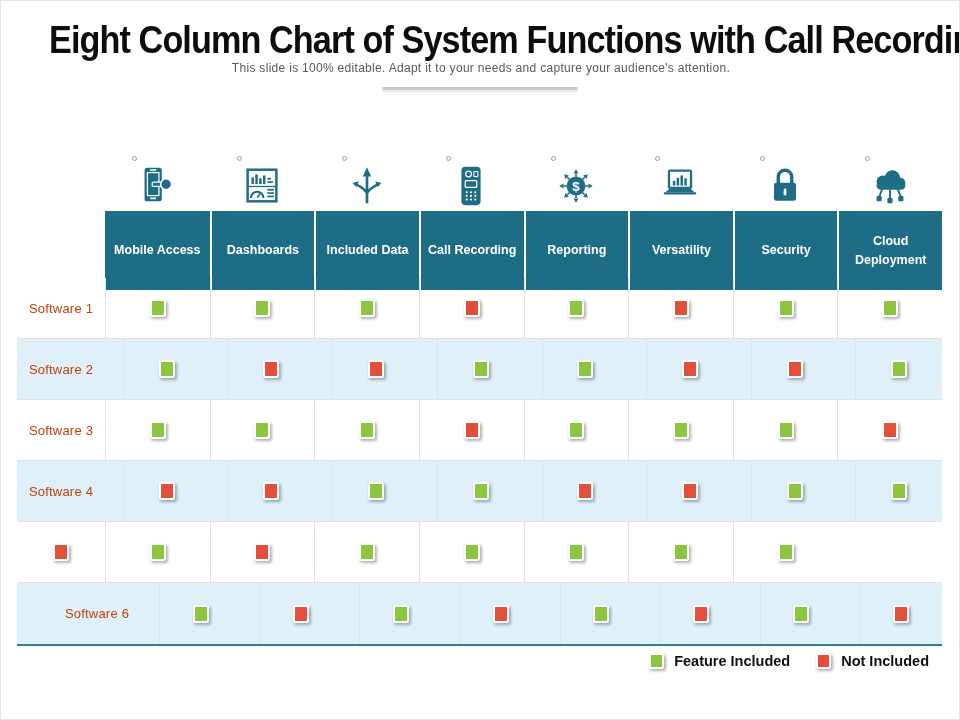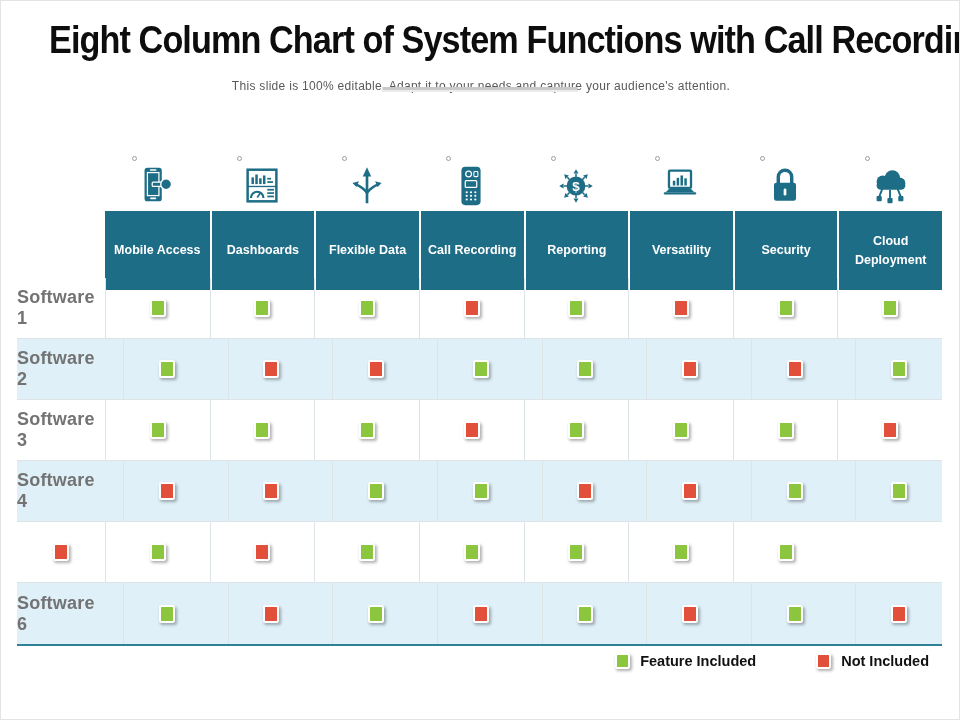--- a/index.html
+++ b/index.html
@@ -1,52 +1,52 @@
 <!DOCTYPE html>
 <html><head>
 <meta charset="utf-8">
 <style>
   html,body{margin:0;padding:0;background:#f2f2f2;}
   .slide{position:relative;width:960px;height:720px;background:#ffffff;margin:0 auto;
          font-family:"Liberation Sans",sans-serif;overflow:hidden;border:1px solid #e3e3e3;box-sizing:border-box;}
   .title{position:absolute;top:18px;left:0;width:960px;text-align:center;font-size:38px;font-weight:bold;
          color:#0d0d0d;letter-spacing:-1px;white-space:nowrap;transform:scaleX(0.9);transform-origin:center;}
-  .subtitle{position:absolute;top:78px;left:0;width:960px;text-align:center;font-size:12px;color:#595959;letter-spacing:0.3px;}
+  .subtitle{position:absolute;top:60px;left:0;width:960px;text-align:center;font-size:12px;color:#595959;letter-spacing:0.3px;}
   .divider{position:absolute;top:86px;left:50%;transform:translateX(-50%);width:195px;height:3px;
            background:#c9c9c9;border-bottom:2px solid #ececec;}
 
   .grid-row{display:grid;grid-template-columns:88px repeat(8,1fr);}
 
   .icons-row{position:absolute;top:146px;left:16px;width:925px;height:64px;}
   .icon-cell{position:relative;display:flex;align-items:flex-end;justify-content:center;padding-bottom:2px;
              color:var(--teal);}
   .icon-cell svg{width:46px;height:46px;display:block;}
   .dot{position:absolute;top:9px;left:calc(50% - 25px);width:5px;height:5px;border:1.4px solid #9d9d9d;
        border-radius:50%;background:#fff;box-sizing:border-box;}
 
   .header-row{position:absolute;top:210px;left:16px;width:925px;height:79px;}
   .th{background:var(--teal);color:#fff;font-weight:bold;font-size:12.5px;line-height:1.45;
       display:flex;align-items:center;justify-content:center;text-align:center;padding:0 6px;box-sizing:border-box;}
   .th + .th{border-left:2px solid #ffffff;}
   .header-spacer{background:#ffffff;}
 
   .body-rows{position:absolute;top:277px;left:16px;width:925px;border-bottom:2.5px solid #2f8196;}
   .tr{height:61px;border-bottom:1px solid #dde4e8;box-sizing:border-box;}
-  .tr:last-child{border-bottom:none;}
+  .tr:last-child{border-bottom:none;padding-left:36px;}
   .tr.alt{background:var(--alt-blue);gap:18px;}
   .td{display:flex;align-items:center;justify-content:center;box-sizing:border-box;}
   .td + .td{border-left:1px solid #dde4e8;}
-  .td.label{font-size:18px;color:#737373;letter-spacing:0.2px;font-weight:bold;}
+  .td.label{font-size:13px;color:#c2410c;letter-spacing:0.2px;}
 
   .marker{width:12px;height:14px;border-radius:2.5px;border:2px solid #ffffff;
           box-shadow:1.5px 2px 3px rgba(0,0,0,0.30);}
   .marker.yes{background:var(--green);}
   .marker.no{background:var(--red);}
 
-  .legend{position:absolute;top:652px;right:30px;display:flex;align-items:center;gap:60px;}
+  .legend{position:absolute;top:652px;right:30px;display:flex;align-items:center;gap:26px;}
   .legend-item{display:flex;align-items:center;gap:10px;font-size:14.5px;font-weight:bold;color:#111;}
   .legend .marker{width:11px;height:12px;}
 </style>
 </head>
 <body>
 
 <div class="slide" style="--teal: #1e6d87; --alt-blue: #dff0f8; --green: #8cc63f; --red: #e2503b;">
   <div class="title">Eight Column Chart of System Functions with Call Recording</div>
   <div class="subtitle">This slide is 100% editable. Adapt it to your needs and capture your audience's attention.</div>
   <div class="divider"></div>
@@ -201,21 +201,21 @@
             <rect x="21.3" y="36.5" width="5.4" height="5.4" rx="1"></rect>
             <rect x="32.6" y="34.5" width="5.4" height="5.4" rx="1"></rect>
           </g>
         </svg>
       </div>
     </div>
   <div class="header-row grid-row">
       <div class="header-spacer"></div>
       <div class="th">Mobile Access</div>
       <div class="th">Dashboards</div>
-      <div class="th">Flexible Data</div>
+      <div class="th">Included Data</div>
       <div class="th">Call Recording</div>
       <div class="th">Reporting</div>
       <div class="th">Versatility</div>
       <div class="th">Security</div>
       <div class="th">Cloud Deployment</div>
     </div>
   <div class="body-rows">
       <div class="tr grid-row">
         <div class="td label">Software 1</div>
         <div class="td">

